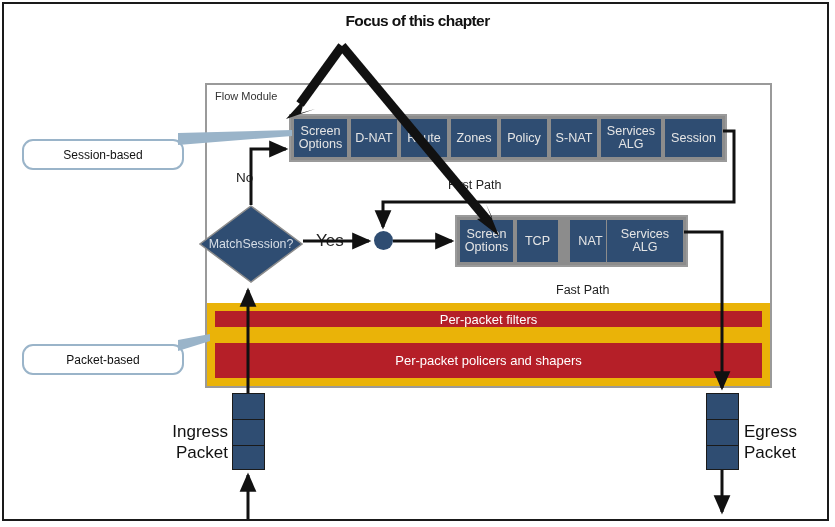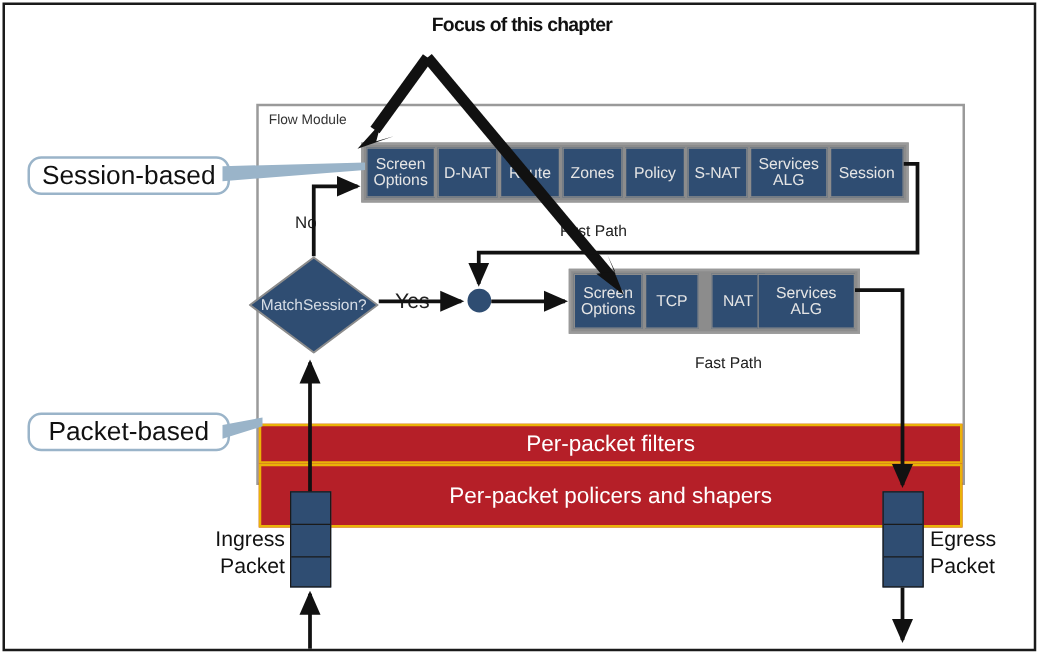--- a/index.html
+++ b/index.html
@@ -24,38 +24,38 @@
     color:#e5e5e5;font-size:12.6px;line-height:13px;display:flex;align-items:center;
     justify-content:center;text-align:center;}
   .pbox span{display:block;padding:0 1px;}
 
   .strip{position:absolute;border:2px solid #9a9a9a;box-sizing:border-box;background:#8c8c8c;}
 
   
   .path-caption{position:absolute;font-size:12.5px;color:#222;}
 
   
-  .redband{position:absolute;background:#b51f28;border:2px solid #eab308;box-sizing:border-box;
-    color:#fff;font-size:18px;display:flex;align-items:center;justify-content:center;margin-top:36px;}
+  .redband{position:absolute;background:#b51f28;border:8px solid #eab308;box-sizing:border-box;
+    color:#fff;font-size:13px;display:flex;align-items:center;justify-content:center;}
 
   
   #diamond-wrap{position:absolute;left:199px;top:205px;width:104px;height:78px;}
   #diamond-shape{position:absolute;left:0;top:0;width:104px;height:78px;}
   #diamond-text{position:absolute;left:0;top:0;width:104px;height:78px;display:flex;
     flex-direction:row;align-items:center;justify-content:center;
     color:#d6dde6;font-size:12.4px;line-height:13px;text-align:center;}
 
   
   #junction-dot{position:absolute;left:374px;top:231px;width:19px;height:19px;border-radius:50%;
     background:#2f4d72;}
 
   
   .callout{position:absolute;background:#ffffff;border:2px solid #9ab4c9;border-radius:11px;
-    display:flex;align-items:center;justify-content:center;font-size:21px;color:#111;
-    box-sizing:border-box;}
+    display:flex;align-items:center;justify-content:center;font-size:12px;color:#111;
+    box-sizing:border-box;margin-top:14px;}
 
   
   .pstack{position:absolute;width:33px;background:#2f4d72;border:1px solid #1a1a1a;box-sizing:border-box;}
   .pstack i{display:block;height:25px;border-bottom:1px solid #1a1a1a;}
   .pstack i:last-child{border-bottom:none;}
 
   .plabel{position:absolute;font-size:17px;color:#111;line-height:21px;}
 
   svg.ov{position:absolute;left:0;top:0;width:835px;height:527px;pointer-events:none;}
 </style>

